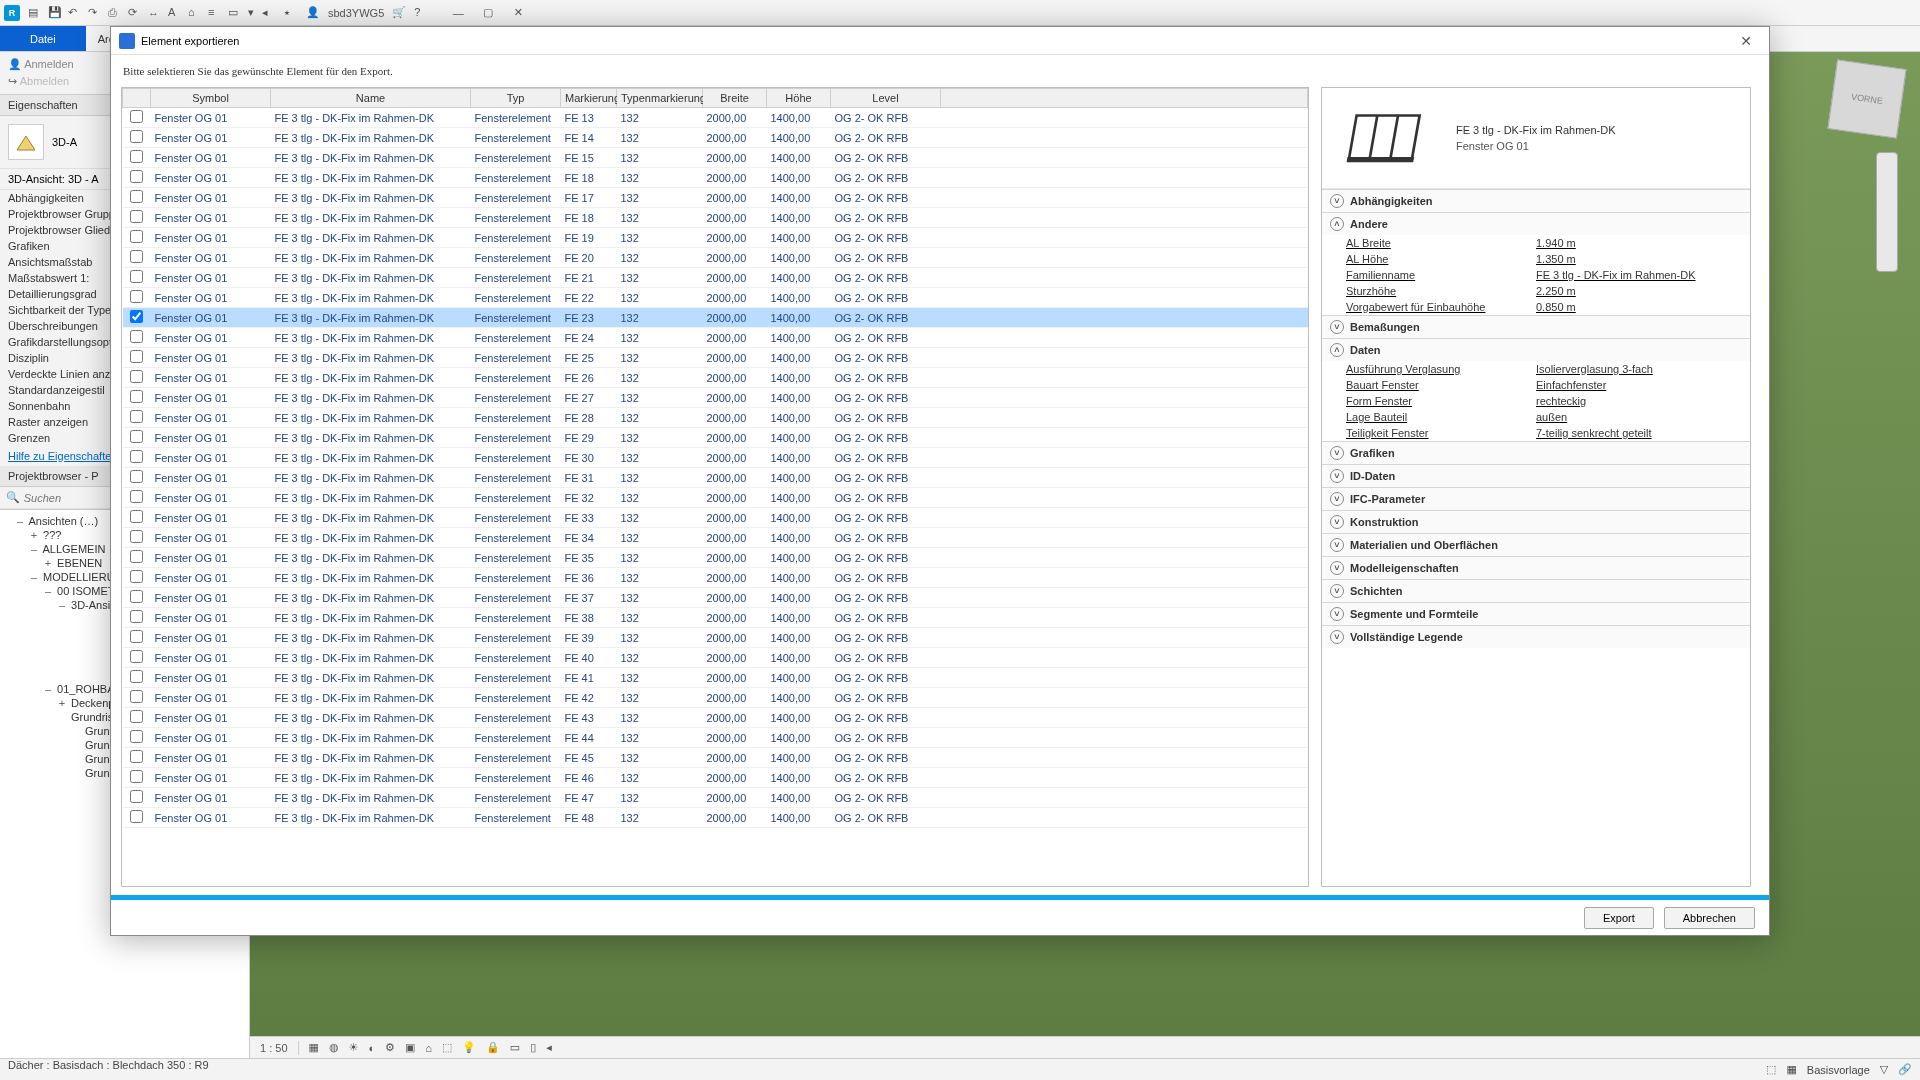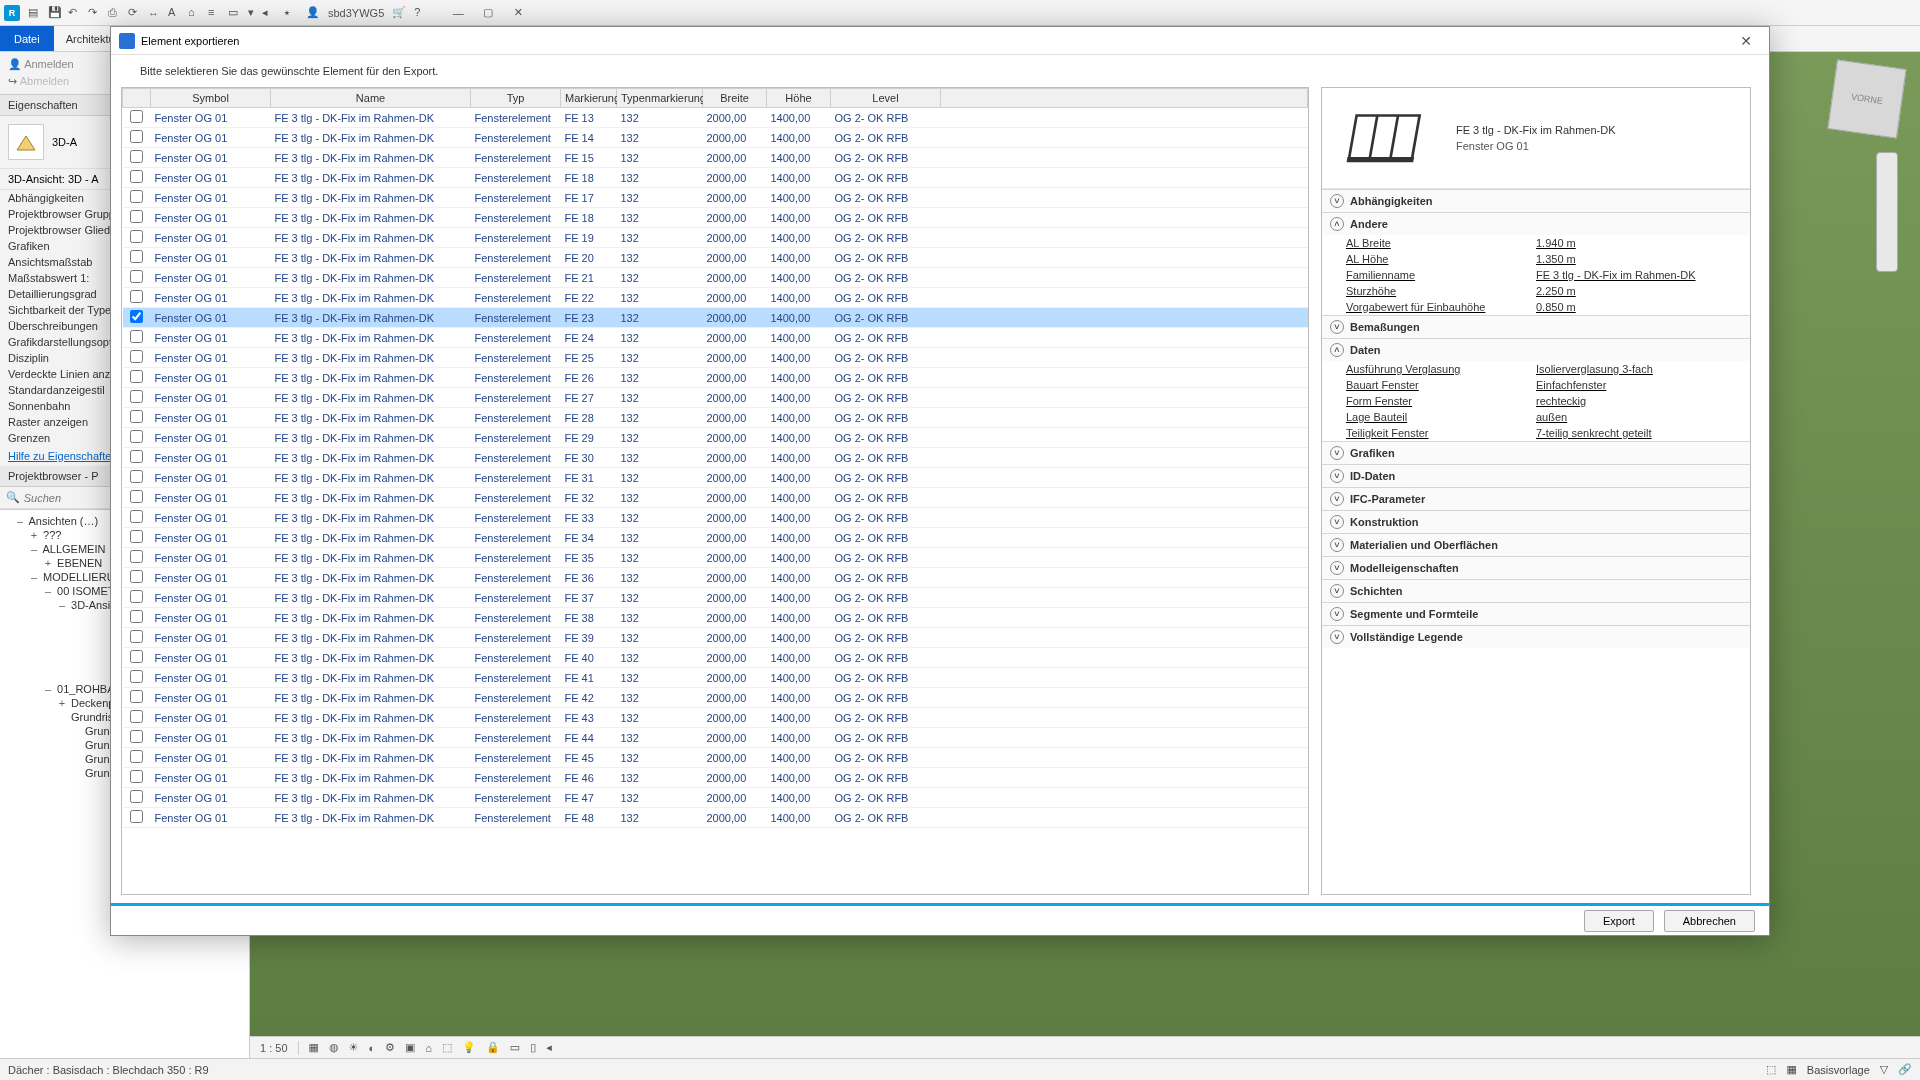--- a/index.html
+++ b/index.html
@@ -7,50 +7,50 @@
 .titlebar { height:26px; background:#f5f5f5; display:flex; align-items:center; border-bottom:1px solid #d0d0d0; }
 .titlebar .logo { width:16px; height:16px; background:#0696d7; margin:0 4px; border-radius:2px; display:inline-flex; align-items:center; justify-content:center; color:#fff; font-weight:bold; font-size:9px; }
 .titlebar .qat { display:flex; gap:6px; margin-left:4px; }
 .titlebar .qat span { width:14px; height:14px; display:inline-block; color:#555; }
 .titlebar .title { flex:1; text-align:center; color:#333; }
 .titlebar .right { display:flex; align-items:center; gap:8px; margin-right:6px; color:#555; }
 .titlebar .right .ico { width:14px; height:14px; display:inline-block; }
 .titlebar .winbtns { display:flex; margin-left:8px; gap:2px; }
 .titlebar .winbtns span { width:28px; height:20px; display:inline-flex; align-items:center; justify-content:center; }
 .menubar { height:26px; background:#f5f5f5; display:flex; align-items:stretch; border-bottom:1px solid #d0d0d0; }
-.menubar .file { background:#0b61d1; color:#fff; padding:0 14px; display:flex; align-items:center; }
+.menubar .file { background:#0b61d1; color:#fff; padding:0 30px; display:flex; align-items:center; }
 .menubar .tab { padding:0 12px; display:flex; align-items:center; color:#333; }
 .sidebars { display:flex; height:calc(100% - 26px - 26px - 22px); }
 .leftcol { width:250px; background:#f3f3f3; border-right:1px solid #ccc; display:flex; flex-direction:column; }
 .panel-title { background:#e8e8e8; padding:4px 8px; border-bottom:1px solid #ccc; color:#333; }
 .prop-list { flex:0 0 auto; font-size:11px; }
 .prop-row { display:flex; padding:2px 8px; }
 .prop-row span:first-child { flex:1; color:#333; }
 .prop-help { color:#0066cc; text-decoration:underline; padding:4px 8px; }
 .browser { flex:1; overflow:auto; background:#fff; border-top:1px solid #ccc; }
 .search { display:flex; align-items:center; padding:4px 6px; gap:4px; border-bottom:1px solid #e0e0e0; }
 .search input { flex:1; border:none; outline:none; background:transparent; color:#888; font-style:italic; }
 .tree { padding:4px 2px; }
 .tree-node { padding:1px 0 1px 0; white-space:nowrap; color:#333; }
 .tree-node .exp { display:inline-block; width:12px; text-align:center; color:#666; }
 .tree-node.l1 { padding-left:12px; } .tree-node.l2 { padding-left:26px; } .tree-node.l3 { padding-left:40px; } .tree-node.l4 { padding-left:54px; } .tree-node.l5 { padding-left:68px; }
 .viewport { flex:1; position:relative; background:linear-gradient(#7a9a5a,#5c7c42); overflow:hidden; }
 .viewcube { position:absolute; top:12px; right:18px; width:70px; height:70px; background:#d8d8d8; border:1px solid #aaa; transform:rotate(8deg); display:flex; align-items:center; justify-content:center; color:#888; font-size:9px; }
 .navwheel { position:absolute; top:100px; right:22px; width:22px; height:120px; background:#e8e8e8; border:1px solid #aaa; border-radius:4px; }
 .viewbar { position:absolute; bottom:0; left:0; right:0; height:22px; background:#f3f3f3; border-top:1px solid #ccc; display:flex; align-items:center; gap:10px; padding:0 10px; color:#555; }
 .viewbar .sep { width:1px; height:14px; background:#ccc; }
-.statusbar { height:22px; background:#f3f3f3; border-top:1px solid #ccc; display:flex; align-items:center; padding:0 8px; color:#444; }
+.statusbar { height:22px; background:#f3f3f3; border-top:1px solid #ccc; display:flex; padding:0 8px; color:#444; }
 .statusbar .right { margin-left:auto; display:flex; gap:10px; align-items:center; }
 
 
 .modal { position:absolute; top:26px; left:110px; width:1660px; height:910px; background:#fff; border:1px solid #888; box-shadow:0 4px 30px rgba(0,0,0,0.3); display:flex; flex-direction:column; z-index:50; }
 .modal-title { height:28px; background:#fff; display:flex; align-items:center; padding:0 8px; border-bottom:1px solid #e0e0e0; }
 .modal-title .ico { width:16px; height:16px; background:#2a6fd6; margin-right:6px; border-radius:2px; }
 .modal-title .close { margin-left:auto; width:30px; text-align:center; font-size:14px; color:#555; cursor:pointer; }
-.modal-instr { padding:10px 29px; color:#333; }
+.modal-instr { padding:10px 12px; color:#333;font-family:Liberation Serif, serif; }
 .modal-body { flex:1; display:flex; gap:12px; padding:0 18px 8px 10px; overflow:hidden; }
 .grid-wrap { flex:1; border:1px solid #bdbdbd; display:flex; position:relative; overflow:hidden; }
 .grid-scroll { flex:1; overflow-y:scroll; }
 table.grid { width:100%; border-collapse:collapse; table-layout:fixed; }
 table.grid th { background:#f0f0f0; border:1px solid #cfcfcf; padding:3px 4px; font-weight:normal; color:#333; position:sticky; top:0; }
 table.grid td { border-bottom:1px solid #f0f0f0; padding:2px 4px; color:#27468a; white-space:nowrap; overflow:hidden; text-overflow:ellipsis; }
 table.grid td.chk { text-align:center; }
 table.grid td.chk input { margin:0; }
 table.grid tr.selected td { background:#b9dcff; }
 table.grid col.c-chk{width:28px;} col.c-sym{width:120px;} col.c-name{width:200px;} col.c-typ{width:90px;} col.c-mark{width:56px;} col.c-tmark{width:86px;} col.c-b{width:64px;} col.c-h{width:64px;} col.c-lvl{width:110px;} col.c-pad{width:auto;}
@@ -61,21 +61,21 @@
 .detail-head .txt div:first-child { color:#333; margin-bottom:4px; }
 .detail-head .txt div:last-child { color:#555; }
 .pgroup { border-top:1px solid #d6d6d6; }
 .pgroup .hdr { display:flex; align-items:center; gap:6px; padding:4px 8px; background:#fafafa; font-weight:bold; color:#333; cursor:pointer; }
 .pgroup .hdr .chev { width:14px; height:14px; border:1px solid #888; border-radius:50%; display:inline-flex; align-items:center; justify-content:center; font-size:9px; color:#555; }
 .pgroup .rows { display:none; }
 .pgroup.open .rows { display:block;text-decoration:underline; }
 .prow { display:flex; padding:2px 10px 2px 24px; }
 .prow .k { flex:0 0 190px; color:#333; }
 .prow .v { flex:1; color:#333; }
-.modal-foot { height:32px; display:flex; align-items:center; justify-content:flex-end; gap:10px; padding:0 14px; border-top:3px solid #0ea5e9; }
+.modal-foot { height:40px; display:flex; align-items:center; justify-content:flex-end; gap:10px; padding:0 14px; border-top:5px solid #0ea5e9; }
 .modal-foot button { padding:4px 18px; background:#f3f3f3; border:1px solid #a8a8a8; border-radius:2px; cursor:pointer; }
 .ico-small{font-size:11px;color:#666;}
 </style>
 </head>
 <body>
 
 <div class="titlebar">
   <span class="logo">R</span>
   <div class="qat">
     <span>▤</span>

